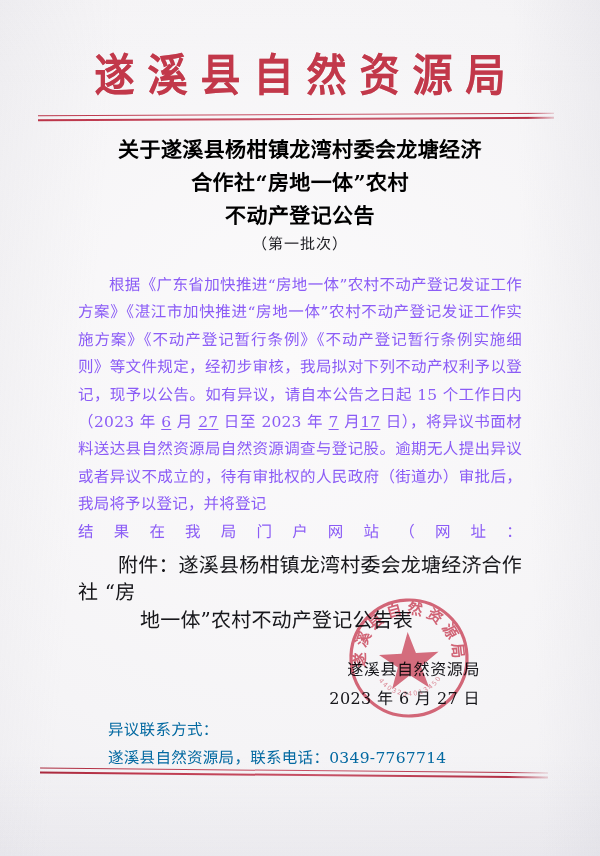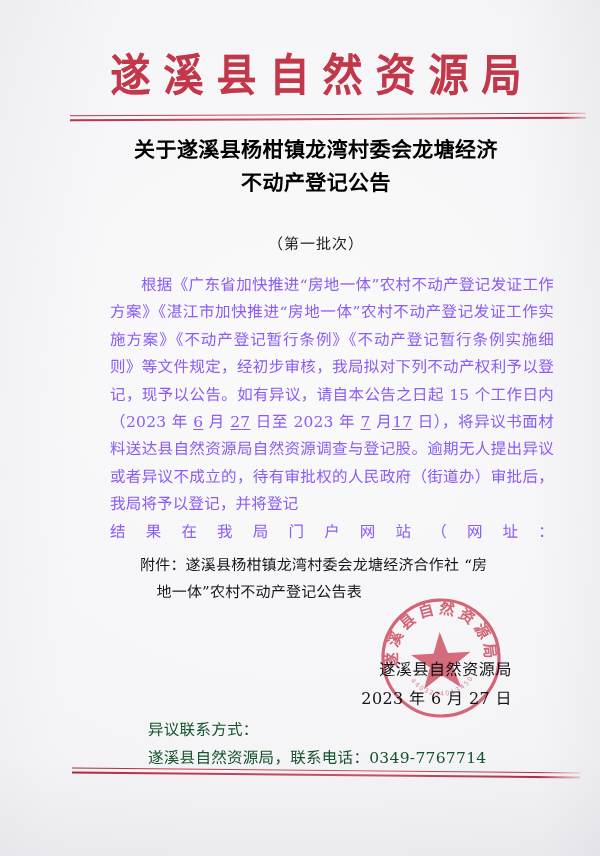--- a/index.html
+++ b/index.html
@@ -35,21 +35,20 @@
       linear-gradient(268deg, rgba(185,185,198,0.13) 0%, rgba(255,255,255,0) 14%),
       linear-gradient(180deg, rgba(255,255,255,0.45) 0%, rgba(255,255,255,0) 10%),
       linear-gradient(0deg, rgba(206,206,216,0.16) 0%, rgba(255,255,255,0) 12%);
     mix-blend-mode: multiply;
   }
 
   .content {
     position: absolute;
     inset: 0;
     z-index: 3;
-    margin-left: 32px;
   }
 
   
   .masthead {
     position: absolute;
     top: 52px;
     left: 0;
     right: 0;
     text-align: center;
   }
@@ -144,21 +143,21 @@
     content: "";
     display: inline-block;
     width: 100%;
   }
 
   .attachment {
     position: absolute;
     top: 552px;
     left: 78px;
     width: 444px;
-    font-size: 15px;
+    font-size: 20px;
     line-height: 27.4px;
     letter-spacing: 0.2px;
     color: #17171b;
     text-indent: 2em;
   }
   .attachment .cont { display: block; text-indent: 3.1em; }
 
   
   .signature {
     position: absolute;
@@ -185,25 +184,25 @@
     transform: rotate(-3deg);
     pointer-events: none;
     mix-blend-mode: multiply;
   }
   .seal svg { display: block; width: 100%; height: 100%; }
 
   
   .contact {
     position: absolute;
     top: 716px;
-    left: 116px;
+    left: 108px;
     font-size: 15.5px;
     line-height: 28px;
     letter-spacing: 0.3px;
-    color: #14532d;
+    color: #0369a1;
   }
 
   
   .rule-bottom {
     position: absolute;
     top: 770px;
     left: 40px;
     width: 508px;
     height: 8px;
     transform: rotate(0.55deg);
@@ -228,20 +227,21 @@
   <div class="masthead">
     <div class="masthead-title">遂溪县自然资源局</div>
   </div>
   <div class="rule-top">
     <i class="a"></i>
       <i class="b"></i>
   </div>
 
   <div class="doc-title">
     <div>关于遂溪县杨柑镇龙湾村委会龙塘经济</div>
+    <div>合作社“房地一体”农村</div>
     <div>不动产登记公告</div>
   </div>
   <div class="doc-batch">（第一批次）</div>
 
   <div class="body-copy">
     <p class="indent"><span>根据《广东省加快推进“房地一体”农村不动产登记发证工作方案》《湛江市加快推进“房地一体”农村不动产登记发证工作实施方案》《不动产登记暂行条例》《不动产登记暂行条例实施细则》等文件规定，经初步审核，我局拟对下列不动产权利予以登记，现予以公告。如有异议，请自本公告之日起 15 个工作日内（2023 年 </span><span class="u">6</span><span> 月 </span><span class="u">27</span><span> 日至 2023 年 </span><span class="u">7</span><span> 月</span><span class="u">17</span><span> 日</span><span>），将异议书面材料送达县自然资源局自然资源调查与登记股。逾期无人提出异议或者异议不成立的，待有审批权的人民政府（街道办）审批后，我局将予以登记，并将登记</span></p>
     <p>
         <span class="stretched">结果在我局门户网站（网址：</span>
       </p>
   </div>

